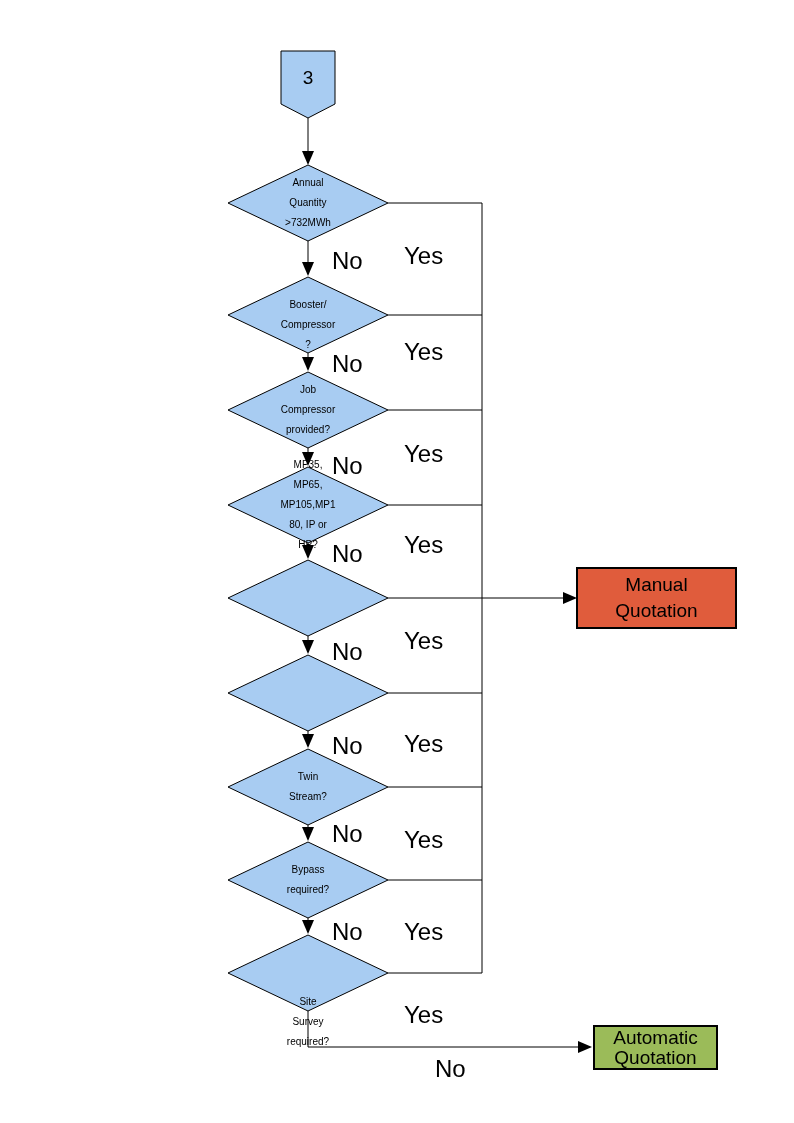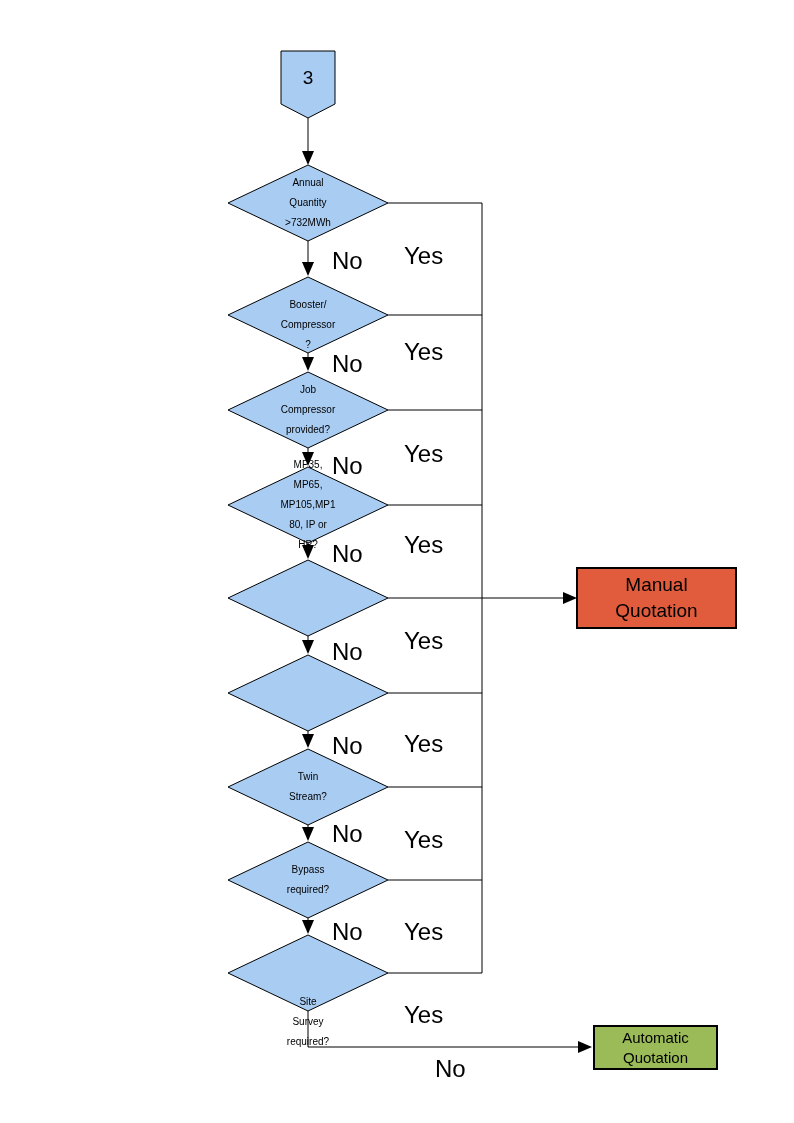--- a/index.html
+++ b/index.html
@@ -20,21 +20,21 @@
   }
   .branch { position:absolute; color:#000; font-size:24px; font-family:"Liberation Sans", sans-serif; }
   .yes-label { left:404px; width:74px; text-align:left;margin-top:15px; }
   .no-label  { left:332px; }
   .no-label-final { left:435px; }
   .outcome-text {
     display:flex; align-items:center; justify-content:center;
     text-align:center; white-space:pre-line;
   }
   .manual-text    { left:577px; top:568px; width:159px; height:60px; font-size:19px; line-height:26px; }
-  .automatic-text { left:594px; top:1026px; width:123px; height:43px; font-size:15px; line-height:20px; }
+  .automatic-text { left:594px; top:1026px; width:123px; height:43px; font-size:19px; line-height:20px; }
 </style>
 </head>
 <body>
 
 <div class="page">
 
   <svg class="layer" width="794" height="1123" viewBox="0 0 794 1123">
     <defs>
       <marker id="arrow" markerUnits="userSpaceOnUse" markerWidth="14" markerHeight="12" refX="12" refY="6" orient="auto">
         <path d="M0,0 L14,6 L0,12 z" fill="#000"></path>

